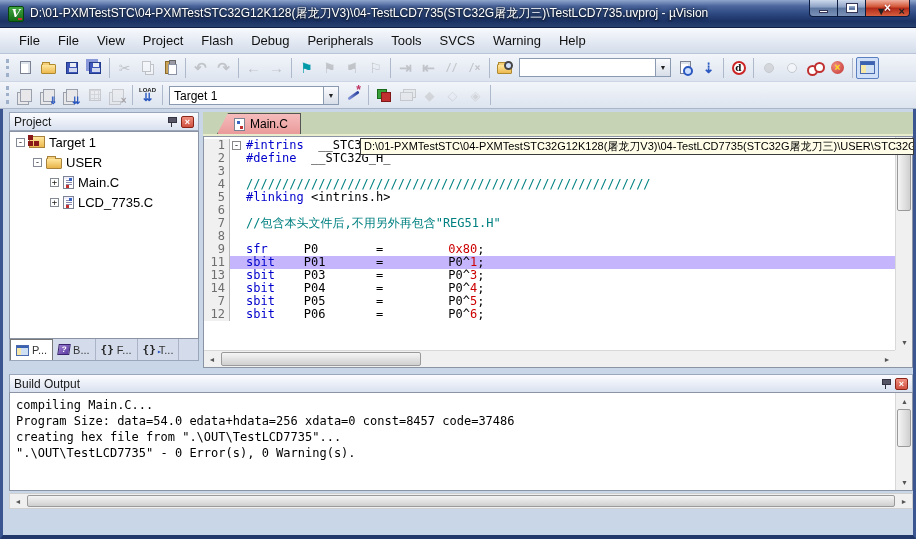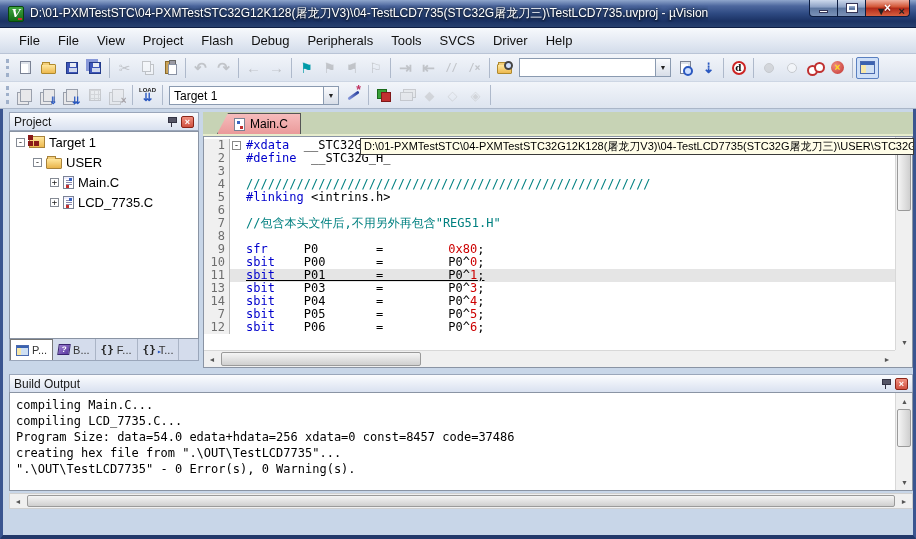--- a/index.html
+++ b/index.html
@@ -114,21 +114,21 @@
   .tabpg{width:11px;height:13px;background:#fff;border:1px solid #7a8294;position:relative;flex:0 0 auto;}
   .tabpg.mod::after{content:"";position:absolute;left:2px;top:2px;width:3px;height:3px;background:#3a62c0;box-shadow:3px 5px 0 #c03030;}
   .etab-ctl{position:absolute;right:8px;top:5px;display:flex;gap:12px;font-size:11px;color:#222;}
   .code-box{position:absolute;left:200px;top:136px;width:710px;height:232px;background:#fff;border:1px solid #8a94a4;}
   .code-rows{position:absolute;left:0;top:0;right:17px;bottom:17px;overflow:hidden;padding-top:2px;}
   .crow{display:flex;height:13px;line-height:13px;font:12px/13px "DejaVu Sans Mono",monospace;}
   .crow .ln{width:26px;flex:0 0 auto;text-align:right;padding-right:4px;color:#6e6e6e;background:#f0f0f0;border-right:1px solid #b8b8b8;}
   .crow .fold{width:13px;flex:0 0 auto;display:flex;align-items:center;justify-content:center;}
   .fbox{width:9px;height:9px;border:1px solid #888;background:#fff;font:9px/7px "DejaVu Sans Mono",monospace;text-align:center;color:#111;}
   .crow .codetext{flex:1;white-space:pre;padding-left:3px;}
-  .crow.hl .fold,.crow.hl .codetext{background:#e5e5e5;text-decoration:underline;}
+  .crow.hl .fold,.crow.hl .codetext{background:#c4b5fd;}
   .seg-kw{color:#0000cc;}.seg-cm{color:#008080;}.seg-num{color:#cc0000;}.seg-pl{color:#000;}
   
   .sb-v{position:absolute;right:0;top:0;bottom:17px;width:17px;background:#f0f0f0;border-left:1px solid #d8d8d8;}
   .sb-h{position:absolute;left:0;right:17px;bottom:0;height:17px;background:#f0f0f0;border-top:1px solid #d8d8d8;}
   .sb-corner{position:absolute;right:0;bottom:0;width:17px;height:17px;background:#f0f0f0;}
   .sb-arrow{position:absolute;width:17px;height:16px;display:flex;align-items:center;justify-content:center;font-size:7px;color:#555;}
   .thumb{position:absolute;background:linear-gradient(90deg,#f5f5f5,#cfcfcf);border:1px solid #9a9a9a;border-radius:2px;}
   .thumb.h{background:linear-gradient(#f5f5f5,#cfcfcf);}
   
   .tooltip{position:absolute;left:357px;top:138px;width:554px;height:17px;background:#fffde8;border:1px solid #3a3a3a;
@@ -167,21 +167,21 @@
   <div class="menubar">
       <span class="menu-item">File</span>
       <span class="menu-item">File</span>
       <span class="menu-item">View</span>
       <span class="menu-item">Project</span>
       <span class="menu-item">Flash</span>
       <span class="menu-item">Debug</span>
       <span class="menu-item">Peripherals</span>
       <span class="menu-item">Tools</span>
       <span class="menu-item">SVCS</span>
-      <span class="menu-item">Driver</span>
+      <span class="menu-item">Warning</span>
       <span class="menu-item">Help</span>
     </div>
 
   <div class="toolbar tb1">
       <span class="grip"></span>
       <span class="tbtn">
         <span class="ipg"></span>
       </span>
       <span class="tbtn">
         <span class="ifld"></span>
@@ -394,21 +394,21 @@
     <span>▼</span>
     <span style="font-weight:bold">×</span>
   </div>
   <div class="code-box">
     <div class="code-rows">
         <div class="crow">
           <span class="ln">1</span>
           <span class="fold">
             <span class="fbox">-</span>
           </span>
-          <span class="codetext"><span class="seg-kw">#xdata</span><span class="seg-pl">  __STC32G_H_</span></span>
+          <span class="codetext"><span class="seg-kw">#intrins</span><span class="seg-pl">  __STC32G_H_</span></span>
         </div>
         <div class="crow">
           <span class="ln">2</span>
           <span class="fold"></span>
           <span class="codetext"><span class="seg-kw">#define</span><span class="seg-pl">  __STC32G_H_</span></span>
         </div>
         <div class="crow">
           <span class="ln">3</span>
           <span class="fold"></span>
           <span class="codetext"></span>
@@ -435,25 +435,20 @@
         </div>
         <div class="crow">
           <span class="ln">8</span>
           <span class="fold"></span>
           <span class="codetext"></span>
         </div>
         <div class="crow">
           <span class="ln">9</span>
           <span class="fold"></span>
           <span class="codetext"><span class="seg-kw">sfr</span><span class="seg-pl">     P0        =         </span><span class="seg-num">0x80</span><span class="seg-pl">;</span></span>
-        </div>
-        <div class="crow">
-          <span class="ln">10</span>
-          <span class="fold"></span>
-          <span class="codetext"><span class="seg-kw">sbit</span><span class="seg-pl">    P00       =         P0^</span><span class="seg-num">0</span><span class="seg-pl">;</span></span>
         </div>
         <div class="crow hl">
           <span class="ln">11</span>
           <span class="fold"></span>
           <span class="codetext"><span class="seg-kw">sbit</span><span class="seg-pl">    P01       =         P0^</span><span class="seg-num">1</span><span class="seg-pl">;</span></span>
         </div>
         <div class="crow">
           <span class="ln">13</span>
           <span class="fold"></span>
           <span class="codetext"><span class="seg-kw">sbit</span><span class="seg-pl">    P03       =         P0^</span><span class="seg-num">3</span><span class="seg-pl">;</span></span>
@@ -492,21 +487,20 @@
     <div class="panel-header">
       <span>Build Output</span>
       <span class="sp"></span>
       <span class="pin"></span>
       <span class="hx">×</span>
     </div>
   </div>
   <div class="bo-box">
     <div class="bo-lines">
         <div class="boline">compiling Main.C...</div>
-        <div class="boline">compiling LCD_7735.C...</div>
         <div class="boline">Program Size: data=54.0 edata+hdata=256 xdata=0 const=8457 code=37486</div>
         <div class="boline">creating hex file from ".\OUT\TestLCD7735"...</div>
         <div class="boline">".\OUT\TestLCD7735" - 0 Error(s), 0 Warning(s).</div>
       </div>
     <div class="sb-v" style="bottom:0">
       <span class="sb-arrow" style="top:0">▲</span>
       <div class="thumb" style="left:1px;right:1px;top:16px;height:38px"></div>
       <span class="sb-arrow" style="bottom:0">▼</span>
     </div>
   </div>

